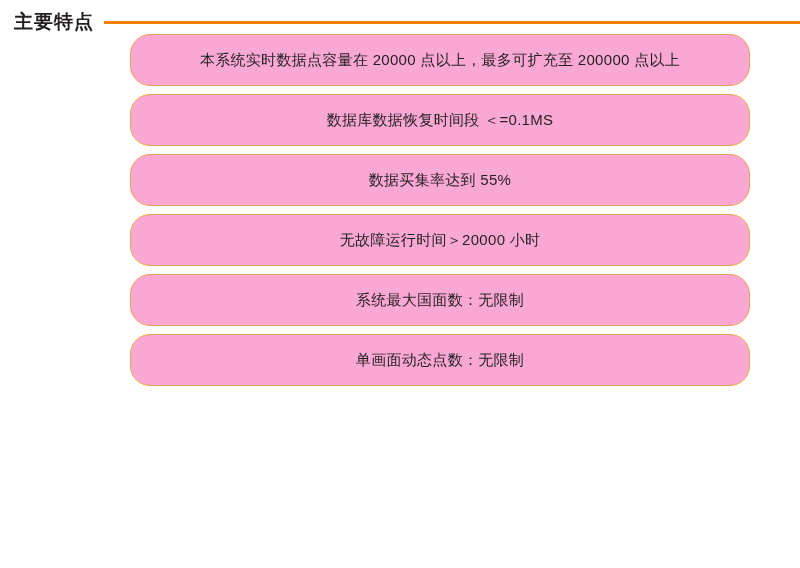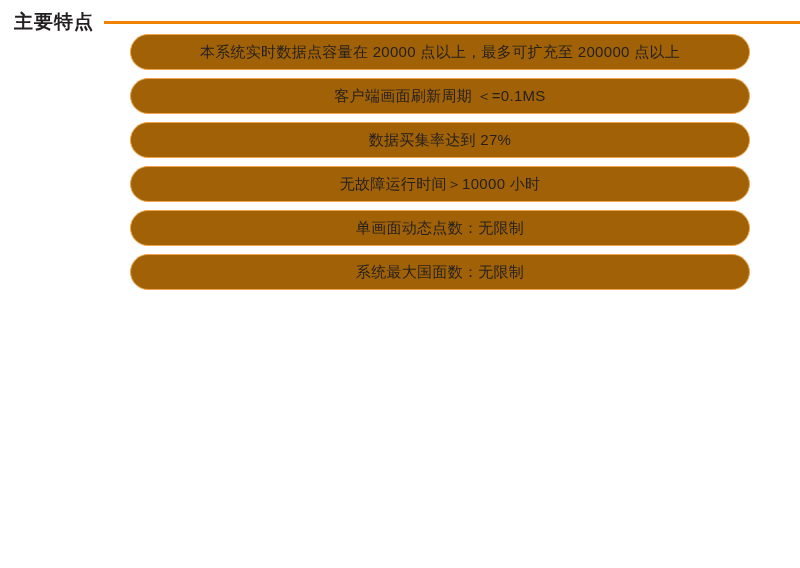--- a/index.html
+++ b/index.html
@@ -40,25 +40,25 @@
     margin-left: 10px;
     margin-right: 0;
   }
   .list {
     position: absolute;
     left: 130px;
     top: 34px;
     width: 620px;
   }
   .item {
-    height: 36px;
+    height: 52px;
     margin-bottom: 8px;
     border: 1px solid #f0a650;
     border-radius: 20px;
-    background: #a16207;
+    background: #f9a8d4;
     display: flex;
     align-items: center;
     justify-content: center;
     box-sizing: border-box;
   }
   .item-text {
     font-size: 15px;
     color: #231f20;
     font-family: "Liberation Sans", sans-serif;
     white-space: nowrap;
@@ -73,29 +73,29 @@
   <div class="header">
     <div class="header-title">主要特点</div>
     <div class="header-rule"></div>
   </div>
 
   <div class="list">
     <div class="item">
       <span class="item-text">本系统实时数据点容量在 20000 点以上，最多可扩充至 200000 点以上</span>
     </div>
     <div class="item">
-      <span class="item-text">客户端画面刷新周期 ＜=0.1MS</span>
+      <span class="item-text">数据库数据恢复时间段 ＜=0.1MS</span>
     </div>
     <div class="item">
-      <span class="item-text">数据买集率达到 27%</span>
+      <span class="item-text">数据买集率达到 55%</span>
     </div>
     <div class="item">
-      <span class="item-text">无故障运行时间＞10000 小时</span>
+      <span class="item-text">无故障运行时间＞20000 小时</span>
+    </div>
+    <div class="item">
+      <span class="item-text">系统最大国面数：无限制</span>
     </div>
     <div class="item">
       <span class="item-text">单画面动态点数：无限制</span>
-    </div>
-    <div class="item">
-      <span class="item-text">系统最大国面数：无限制</span>
     </div>
   </div>
 
 </div>
 
 </body></html>

